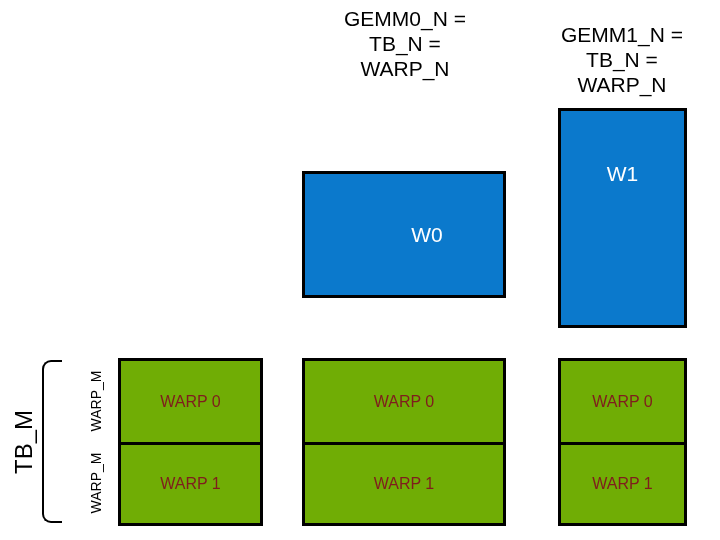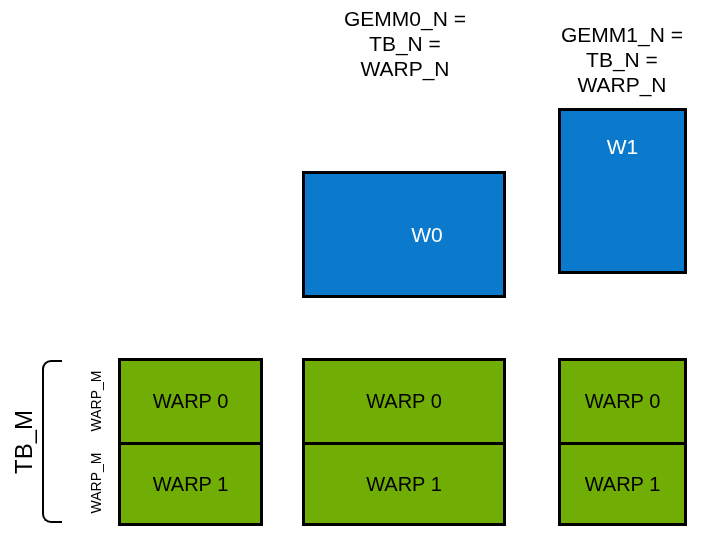--- a/index.html
+++ b/index.html
@@ -34,38 +34,38 @@
     box-sizing: border-box;
     display: flex;
     align-items: center;
     justify-content: center;
   }
   .blue-box .lbl {
     color: #ffffff;
     font-size: 21px;
   }
   #w0-box { left: 302px; top: 171px; width: 204px; height: 127px; padding-left: 46px; }
-  #w1-box { left: 558px; top: 108px; width: 129px; height: 166px; }
+  #w1-box { left: 558px; top: 108px; width: 129px; height: 220px; }
   #w1-box .lbl { position: relative; top: -44px; }
 
   .green-col {
     position: absolute;
     border: 3px solid #000000;
     box-sizing: border-box;
     display: flex;
     flex-direction: column;
   }
   .green-cell {
     flex: 1 1 50%;
     background: #70ad05;
     display: flex;
     align-items: center;
     justify-content: center;
-    color: #000000;
-    font-size: 20px;
+    color: #7f1d1d;
+    font-size: 16px;
     box-sizing: border-box;
   }
   .green-cell.second { border-top: 3px solid #000000; text-align: right; }
 
   #green-col-0 { left: 118px; top: 358px; width: 145px; height: 168px; }
   #green-col-1 { left: 302px; top: 358px; width: 204px; height: 168px; }
   #green-col-2 { left: 558px; top: 358px; width: 129px; height: 168px; }
 
   .vlabel {
     position: absolute;

